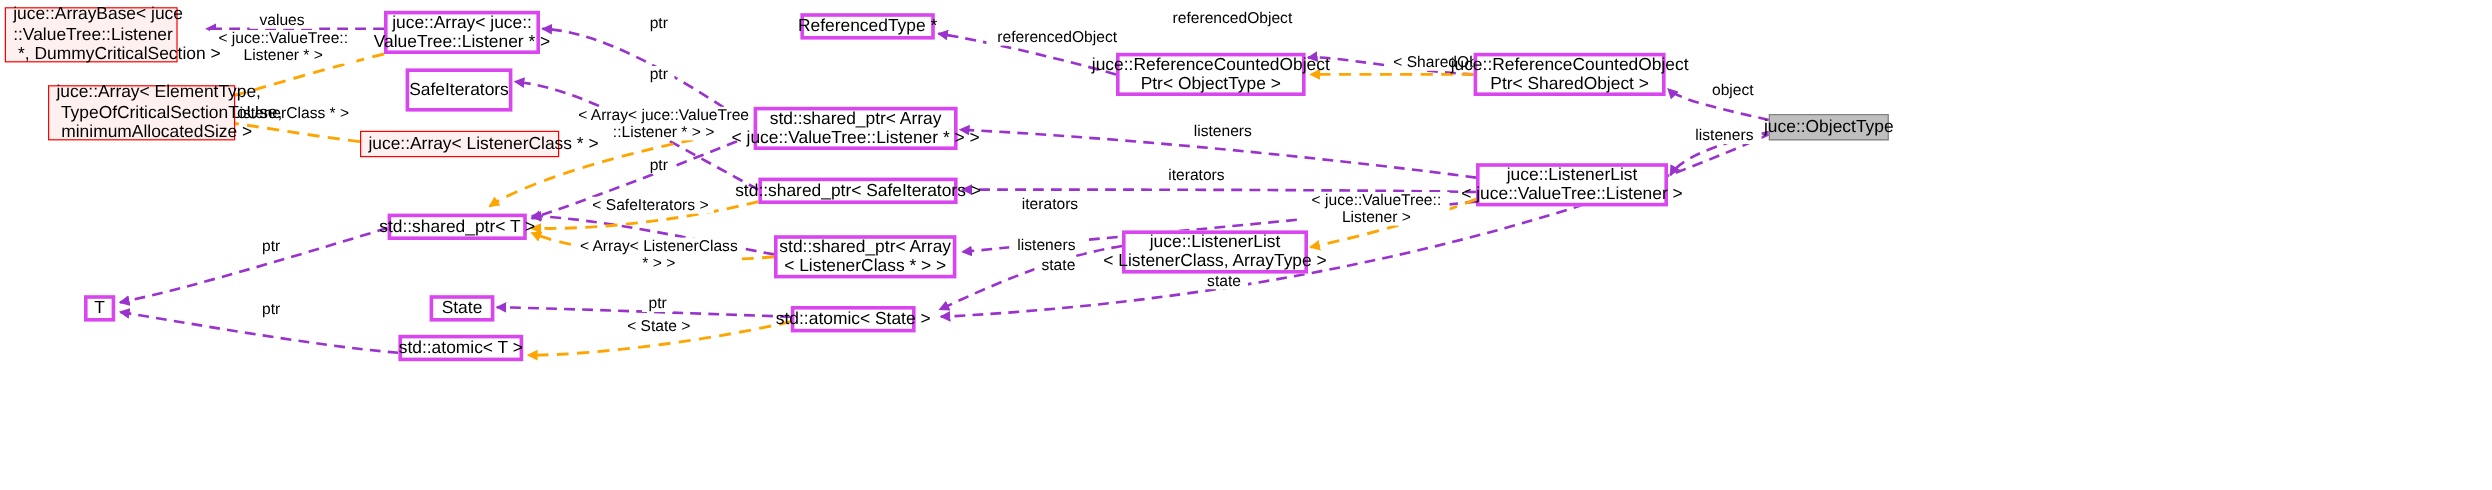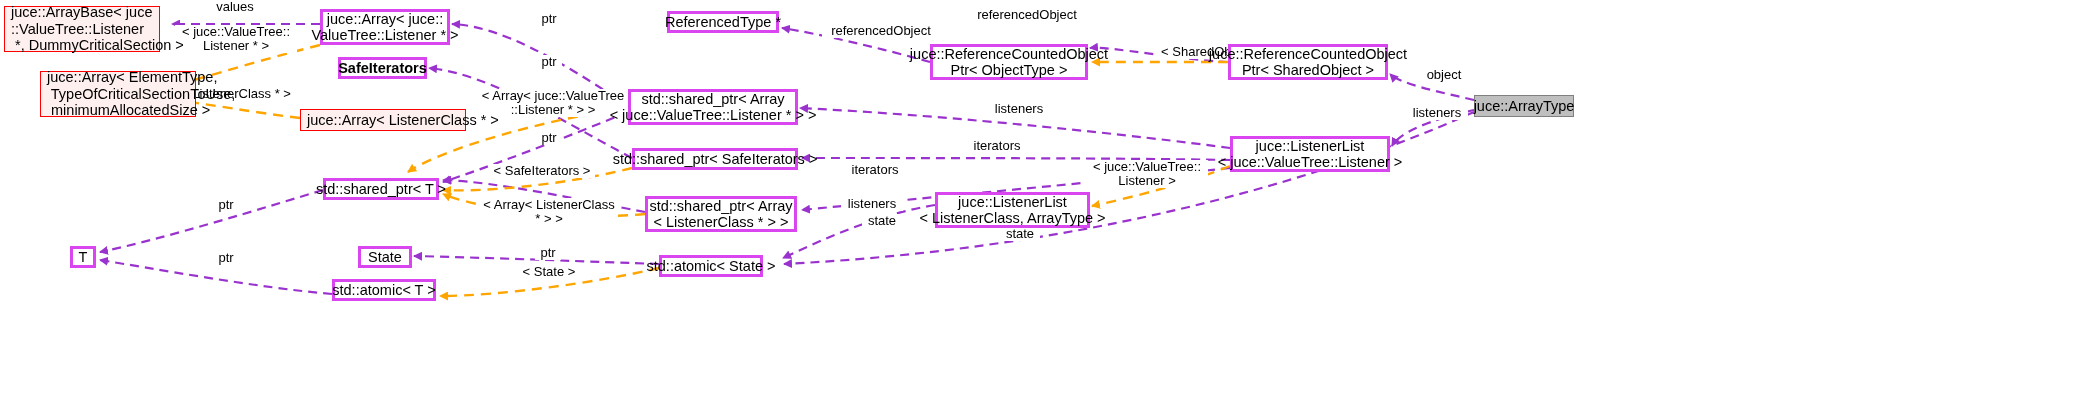--- a/index.html
+++ b/index.html
@@ -91,53 +91,53 @@
       <path d="M628,108 C540,120 440,150 408,172"></path>
       <path d="M632,168 C560,186 480,192 443,190"></path>
       <path d="M645,214 C560,222 470,206 443,194"></path>
       <path d="M1228,62 C1180,62 1120,62 1092,62"></path>
       <path d="M1230,166 C1180,186 1120,200 1092,206"></path>
       <path d="M659,268 C600,282 500,296 440,296"></path>
     </g>
   </svg>
 
   <div id="nodes">
-      <div class="node redbox" style="left: 4px; top: 6px; width: 156px; height: 46px;">juce::ArrayBase&lt; juce
+      <div class="node redbox" style="left: 4px; top: 6px; width: 144px; height: 46px;">juce::ArrayBase&lt; juce
 ::ValueTree::Listener
  *, DummyCriticalSection &gt;</div>
       <div class="node redbox" style="left: 4px; top: 71px; width: 156px; height: 46px; margin-left: 36px;">juce::Array&lt; ElementType,
  TypeOfCriticalSectionToUse,
  minimumAllocatedSize &gt;</div>
       <div class="node redbox" style="left: 300px; top: 109px; width: 166px; height: 22px;">juce::Array&lt; ListenerClass * &gt;</div>
       <div class="node" style="left: 320px; top: 9px; width: 130px; height: 36px;">juce::Array&lt; juce::
 ValueTree::Listener * &gt;</div>
-      <div class="node" style="left: 338px; top: 57px; width: 89px; height: 22px; font-weight: bold;">SafeIterators</div>
+      <div class="node" style="left: 338px; top: 57px; width: 89px; height: 36px;">SafeIterators</div>
       <div class="node" style="left: 667px; top: 11px; width: 112px; height: 22px;">ReferencedType *</div>
       <div class="node" style="left: 628px; top: 89px; width: 170px; height: 36px;">std::shared_ptr&lt; Array
 &lt; juce::ValueTree::Listener * &gt; &gt;</div>
       <div class="node" style="left: 632px; top: 148px; width: 166px; height: 22px;">std::shared_ptr&lt; SafeIterators &gt;</div>
       <div class="node" style="left: 645px; top: 196px; width: 152px; height: 36px;">std::shared_ptr&lt; Array
 &lt; ListenerClass * &gt; &gt;</div>
       <div class="node" style="left: 323px; top: 178px; width: 116px; height: 22px;">std::shared_ptr&lt; T &gt;</div>
       <div class="node" style="left: 70px; top: 246px; width: 26px; height: 22px;">T</div>
       <div class="node" style="left: 358px; top: 246px; width: 54px; height: 22px;">State</div>
       <div class="node" style="left: 332px; top: 279px; width: 104px; height: 22px;">std::atomic&lt; T &gt;</div>
       <div class="node" style="left: 659px; top: 255px; width: 104px; height: 22px;">std::atomic&lt; State &gt;</div>
       <div class="node" style="left: 930px; top: 44px; width: 158px; height: 36px;">juce::ReferenceCountedObject
 Ptr&lt; ObjectType &gt;</div>
       <div class="node" style="left: 1228px; top: 44px; width: 160px; height: 36px;">juce::ReferenceCountedObject
 Ptr&lt; SharedObject &gt;</div>
       <div class="node" style="left: 1230px; top: 136px; width: 160px; height: 36px;">juce::ListenerList
 &lt; juce::ValueTree::Listener &gt;</div>
       <div class="node" style="left: 935px; top: 192px; width: 155px; height: 36px;">juce::ListenerList
 &lt; ListenerClass, ArrayType &gt;</div>
-      <div class="node current" style="left: 1474px; top: 95px; width: 100px; height: 22px;">juce::ArrayType</div>
+      <div class="node current" style="left: 1474px; top: 95px; width: 100px; height: 22px;">juce::ObjectType</div>
     </div>
   <div id="labels">
-      <div class="edge-label" style="left: 208px; top: 0; width: 52px;">values</div>
+      <div class="edge-label" style="left: 208px; top: 10px; width: 52px;">values</div>
       <div class="edge-label" style="left: 175px; top: 25px; width: 120px;">&lt; juce::ValueTree::
 Listener * &gt;</div>
       <div class="edge-label" style="left: 536px; top: 12px; width: 24px;">ptr</div>
       <div class="edge-label" style="left: 536px; top: 55px; width: 24px;">ptr</div>
       <div class="edge-label" style="left: 176px; top: 87px; width: 118px;">&lt; ListenerClass * &gt;</div>
       <div class="edge-label" style="left: 478px; top: 89px; width: 148px;">&lt; Array&lt; juce::ValueTree
 ::Listener * &gt; &gt;</div>
       <div class="edge-label" style="left: 536px; top: 131px; width: 24px;">ptr</div>
       <div class="edge-label" style="left: 489px; top: 164px; width: 104px;">&lt; SafeIterators &gt;</div>
       <div class="edge-label" style="left: 480px; top: 198px; width: 136px;">&lt; Array&lt; ListenerClass

